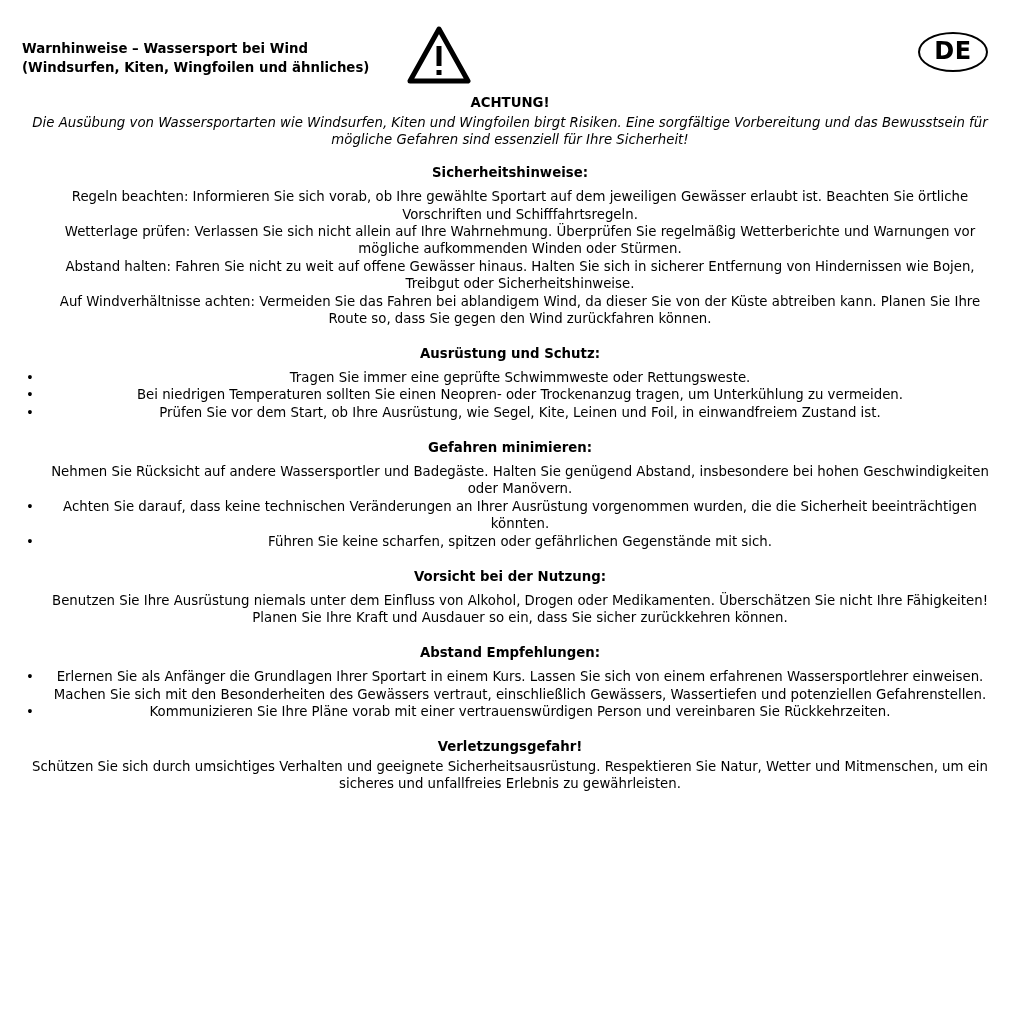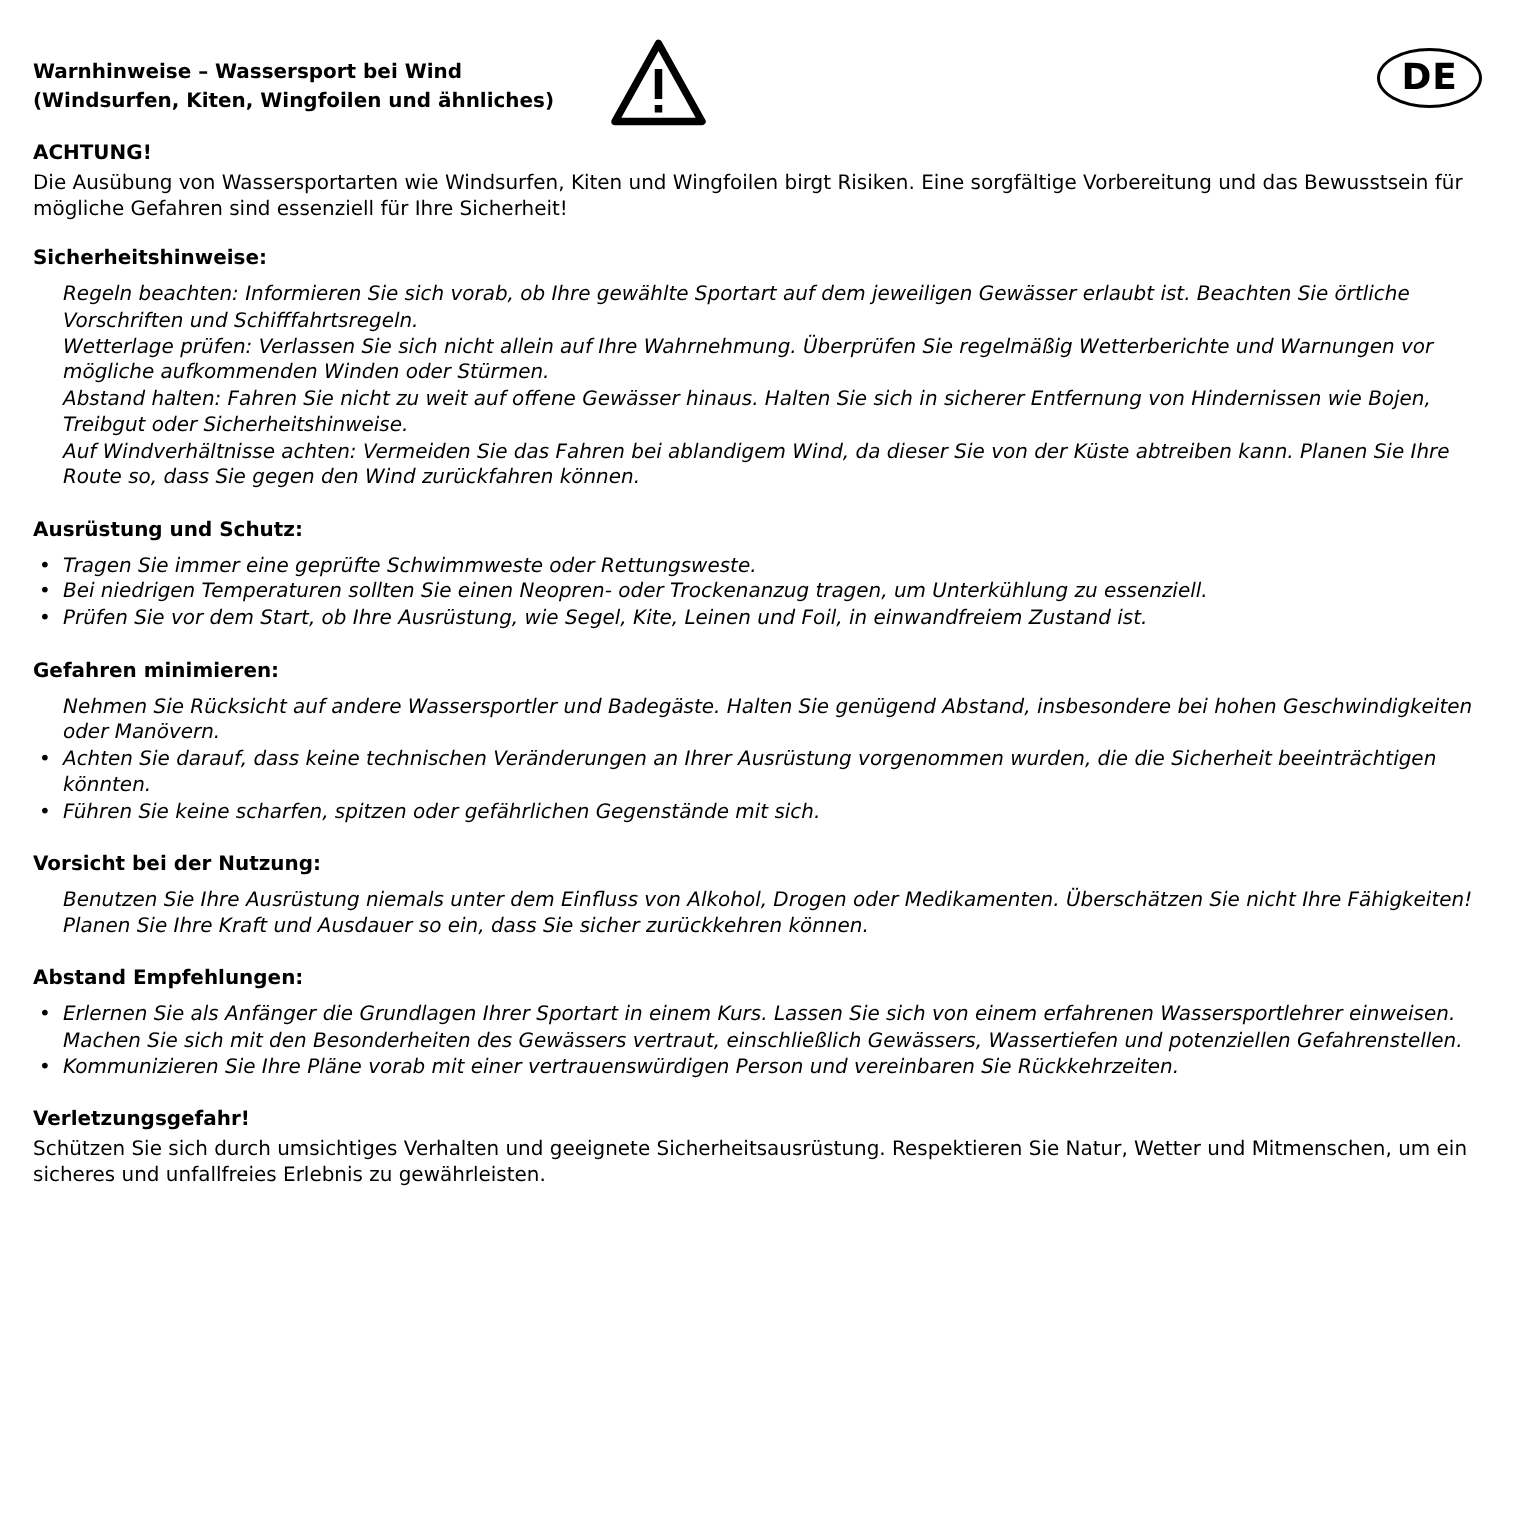--- a/index.html
+++ b/index.html
@@ -62,34 +62,35 @@
   }
 
   
   .section-heading {
     font-weight: bold;
     font-size: 13.3px;
     margin: 0 0 2px 0;
   }
   .block {
     margin: 0 0 14px 0;
+    text-align: center;
   }
   .block.tight {
     margin-bottom: 0;
   }
   .para {
     margin: 0;
     font-size: 13.3px;
     line-height: 1.31;
+    font-style: italic;
   }
   .indent-list {
     margin: 6px 0 0 0;
     padding: 0;
     list-style: none;
-    font-style: italic;
   }
   .indent-list li {
     position: relative;
     padding-left: 20px;
     margin-bottom: 0px;
     line-height: 1.31;
   }
   .indent-list li.bulleted::before {
     content: "•";
     position: absolute;
@@ -141,21 +142,21 @@
       <li><span>Auf Windverhältnisse achten: Vermeiden Sie das Fahren bei ablandigem Wind, da dieser Sie von der Küste abtreiben kann. Planen Sie Ihre Route so, dass Sie gegen den Wind zurückfahren können.</span></li>
     </ul>
   </div>
 
   <div class="spacer-lg"></div>
 
   <div class="block tight">
     <div class="section-heading">Ausrüstung und Schutz:</div>
     <ul class="indent-list">
       <li class="bulleted"><span>Tragen Sie immer eine geprüfte Schwimmweste oder Rettungsweste.</span></li>
-      <li class="bulleted"><span>Bei niedrigen Temperaturen sollten Sie einen Neopren- oder Trockenanzug tragen, um Unterkühlung zu essenziell.</span></li>
+      <li class="bulleted"><span>Bei niedrigen Temperaturen sollten Sie einen Neopren- oder Trockenanzug tragen, um Unterkühlung zu vermeiden.</span></li>
       <li class="bulleted"><span>Prüfen Sie vor dem Start, ob Ihre Ausrüstung, wie Segel, Kite, Leinen und Foil, in einwandfreiem Zustand ist.</span></li>
     </ul>
   </div>
 
   <div class="spacer-lg"></div>
 
   <div class="block tight">
     <div class="section-heading">Gefahren minimieren:</div>
     <ul class="indent-list">
       <li><span>Nehmen Sie Rücksicht auf andere Wassersportler und Badegäste. Halten Sie genügend Abstand, insbesondere bei hohen Geschwindigkeiten oder Manövern.</span></li>

